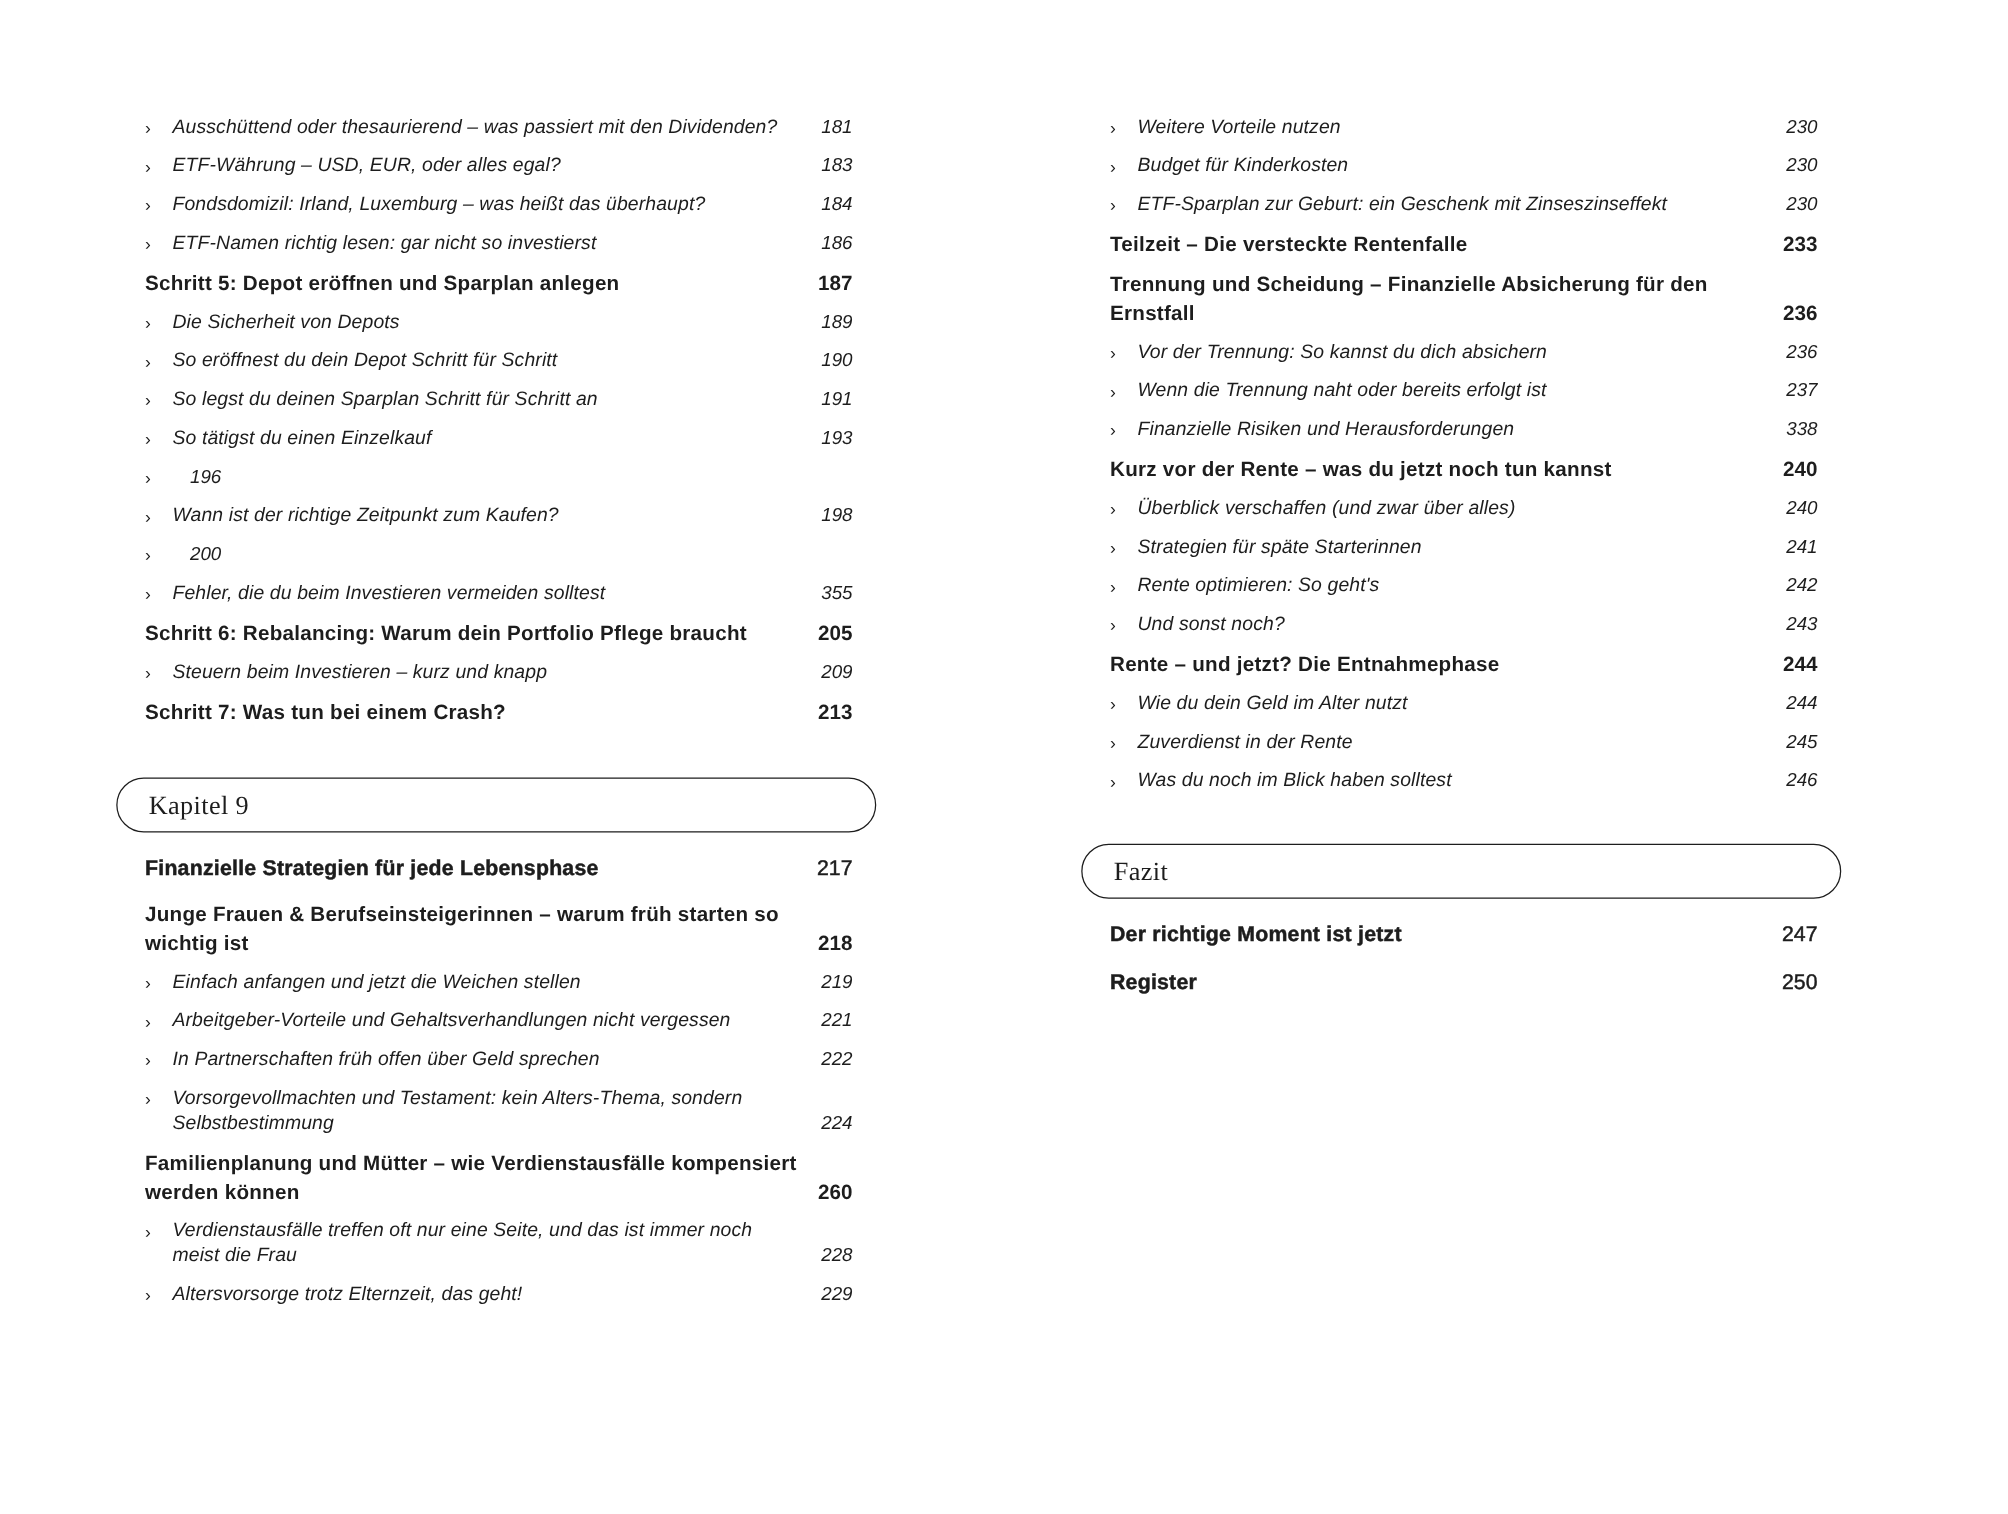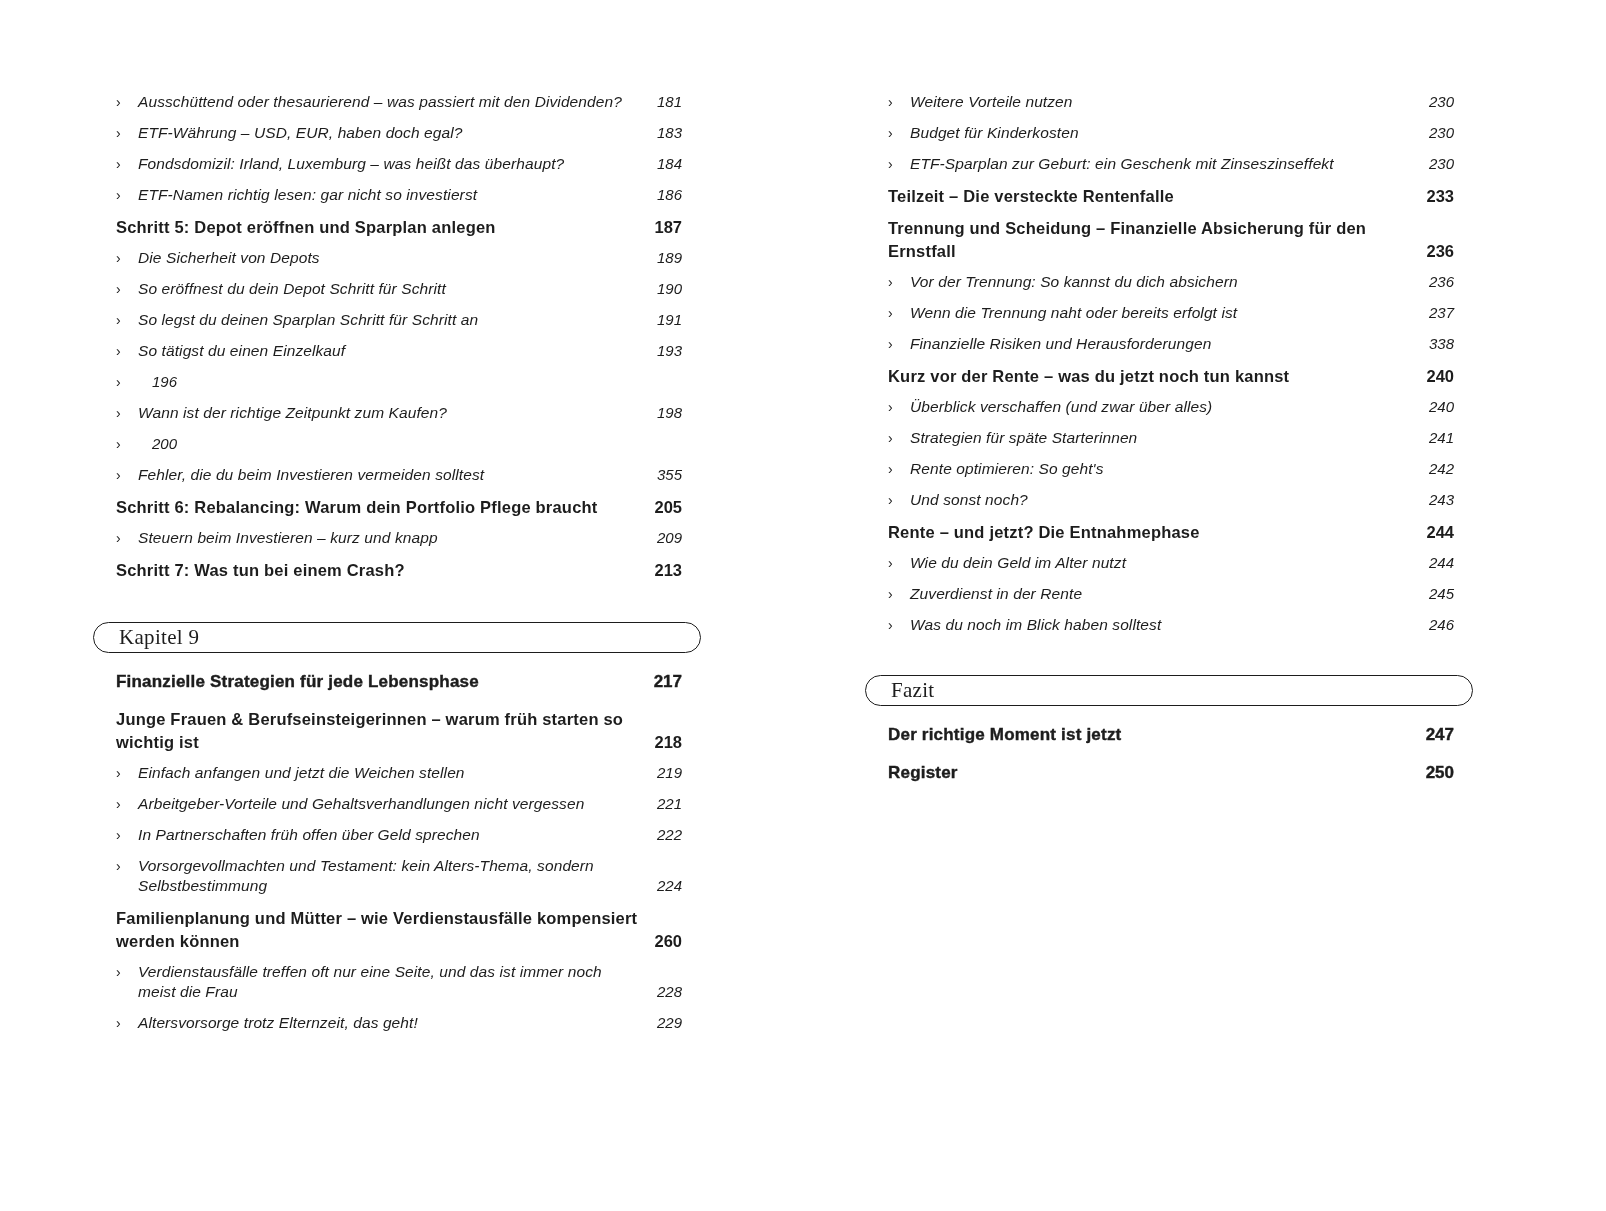--- a/index.html
+++ b/index.html
@@ -53,30 +53,30 @@
 
   .row.bold { margin-top: 0; margin-bottom: 14px; }
   .row.bold .label {
     font-weight: 700;
     font-size: 17px;
     line-height: 24px;
     letter-spacing: 0.2px;
     -webkit-text-stroke: 0.4px currentColor;
   }
   .row.bold .page-num {
-    font-weight: 700;
+    font-weight: 400;
     font-size: 17px;
     line-height: 24px;
     -webkit-text-stroke: 0.4px currentColor;
   }
 
   .chapter-box {
     border: 1.5px solid var(--ink, #2b2b2b);
     border-radius: 23px;
-    height: 31px;
+    height: 44px;
     display: flex;
     align-items: center;
     padding: 0 25px;
     margin: 40px -19px 17px -23px;
   }
   .chapter-box .chapter-label {
     font-family: "Liberation Serif", serif;
     font-size: 21px;
     letter-spacing: 0.3px;
   }
@@ -85,21 +85,21 @@
 <body>
 
 <div class="toc-col left">
     <div class="row sub">
     <span class="marker">›</span>
     <span class="label">Ausschüttend oder thesaurierend – was passiert mit den Dividenden?</span>
     <span class="page-num">181</span>
   </div>
     <div class="row sub">
     <span class="marker">›</span>
-    <span class="label">ETF-Währung – USD, EUR, haben doch egal?</span>
+    <span class="label">ETF-Währung – USD, EUR, oder alles egal?</span>
     <span class="page-num">183</span>
   </div>
     <div class="row sub">
     <span class="marker">›</span>
     <span class="label">Fondsdomizil: Irland, Luxemburg – was heißt das überhaupt?</span>
     <span class="page-num">184</span>
   </div>
     <div class="row sub">
     <span class="marker">›</span>
     <span class="label">ETF-Namen richtig lesen: gar nicht so investierst</span>

